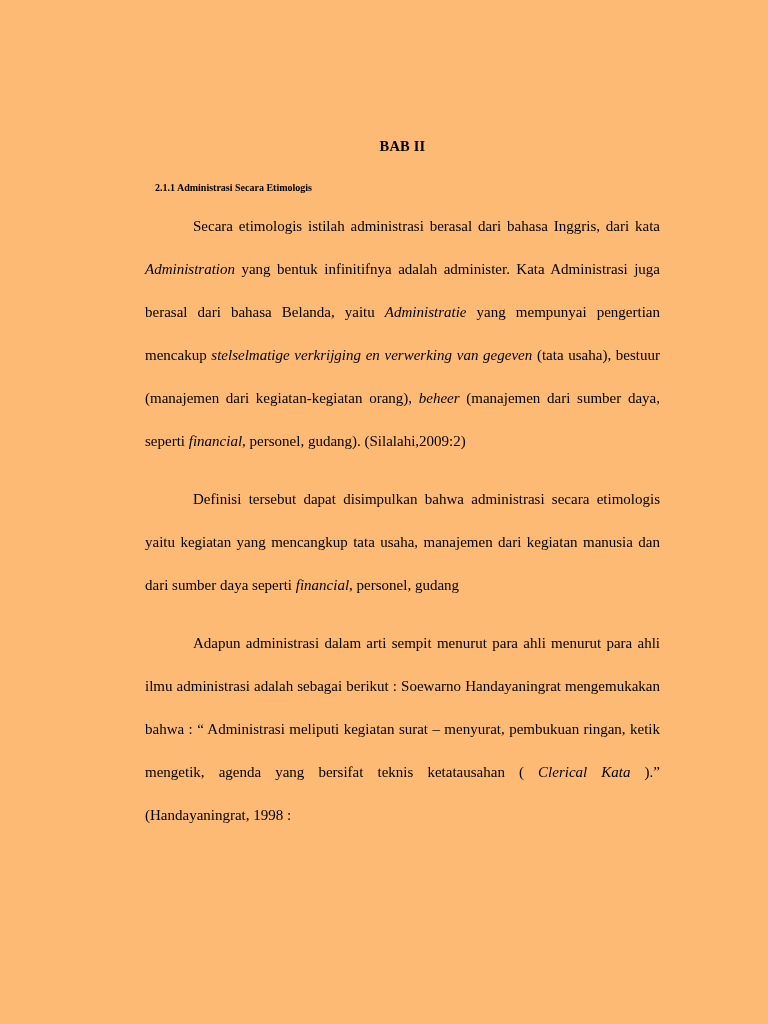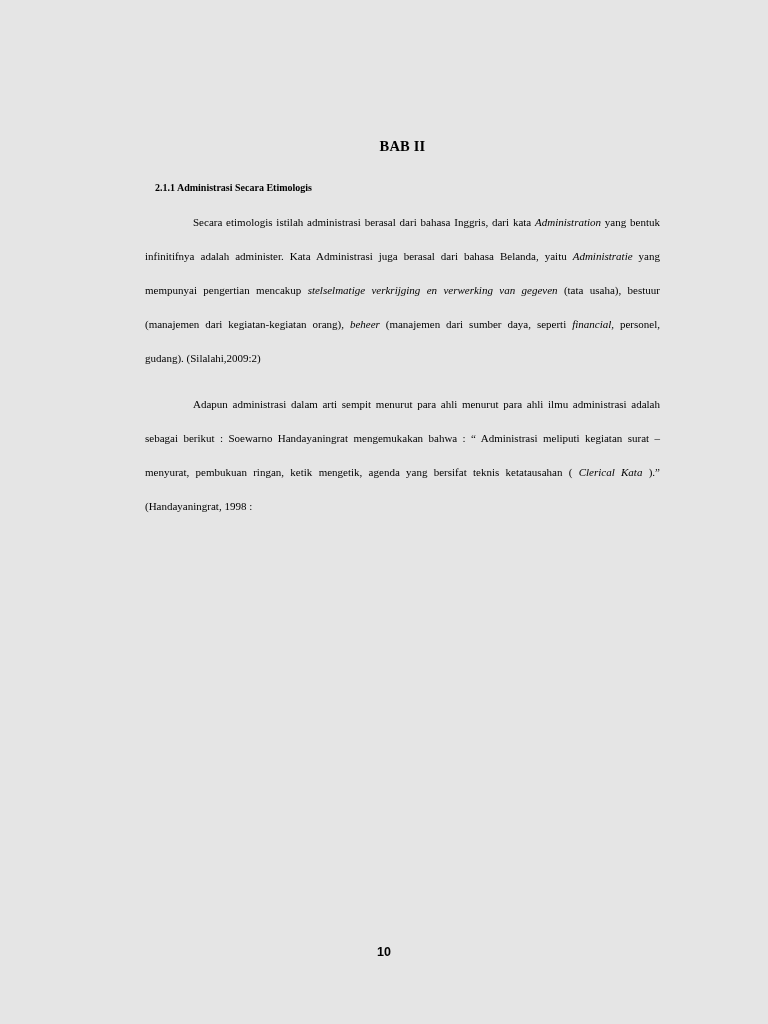--- a/index.html
+++ b/index.html
@@ -11,21 +11,21 @@
     width: 768px;
     height: 1024px;
     font-family: "Liberation Serif", serif;
     color: #000000;
     overflow: hidden;
   }
   .page {
     position: relative;
     width: 768px;
     height: 1024px;
-    background: #e5e5e5;
+    background: #fdba74;
     box-sizing: border-box;
     padding: 0;
   }
   .content {
     position: absolute;
     left: 145px;
     top: 0;
     width: 515px;
   }
   .heading-center {
@@ -48,24 +48,24 @@
     text-align: left;
   }
   .sec-h2 {
     font-weight: bold;
     font-size: 10px;
     margin-top: 27px;
     margin-left: 10px;
     text-align: left;
   }
   .para {
-    font-size: 11px;
+    font-size: 15px;
     text-align: justify;
     text-justify: inter-word;
-    line-height: 34px;
+    line-height: 43px;
     margin-top: 12px;
     text-indent: 48px;
   }
   .para.tight {
     margin-top: 10px;
   }
   .para i {
     font-style: italic;
   }
   .page-number {
@@ -86,20 +86,20 @@
   <div class="content">
 
     <div class="heading-center bab">BAB II</div>
 
 
 
     <div class="sec-h2">2.1.1 Administrasi Secara Etimologis</div>
 
     <p class="para"><span>Secara etimologis istilah administrasi berasal dari bahasa Inggris, dari kata </span><i>Administration</i><span> yang bentuk infinitifnya adalah administer. Kata Administrasi juga berasal dari bahasa Belanda, yaitu </span><i>Administratie</i><span> yang mempunyai pengertian mencakup </span><i>stelselmatige verkrijging en verwerking van gegeven</i><span> (tata usaha), bestuur (manajemen dari kegiatan-kegiatan orang), </span><i>beheer</i><span> (manajemen dari sumber daya, seperti </span><i>financial</i><span>, personel, gudang). (Silalahi,2009:2)</span></p>
 
+    <p class="para tight"><span>Definisi tersebut dapat disimpulkan bahwa administrasi secara etimologis yaitu kegiatan yang mencangkup tata usaha, manajemen dari kegiatan manusia dan dari sumber daya seperti </span><i>financial</i><span>, personel, gudang</span></p>
 
 
     <p class="para"><span>Adapun administrasi dalam arti sempit menurut para ahli menurut para ahli ilmu administrasi adalah sebagai berikut : Soewarno Handayaningrat mengemukakan bahwa : “ Administrasi meliputi kegiatan surat – menyurat, pembukuan ringan, ketik mengetik,  agenda yang bersifat teknis ketatausahan ( </span><i>Clerical Kata </i><span>).” (Handayaningrat, 1998 :</span></p>
 
   </div>
 
-  <div class="page-number">10</div>
 </div>
 
 </body></html>

